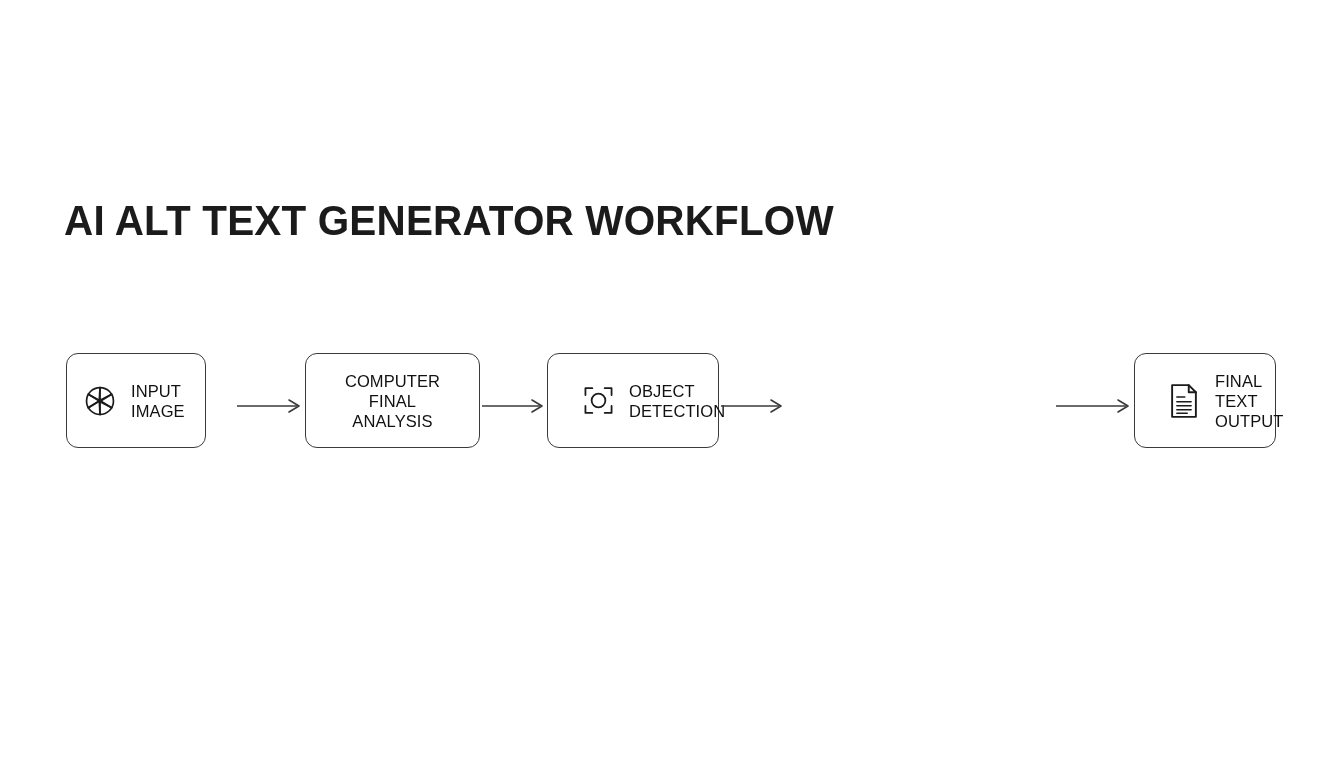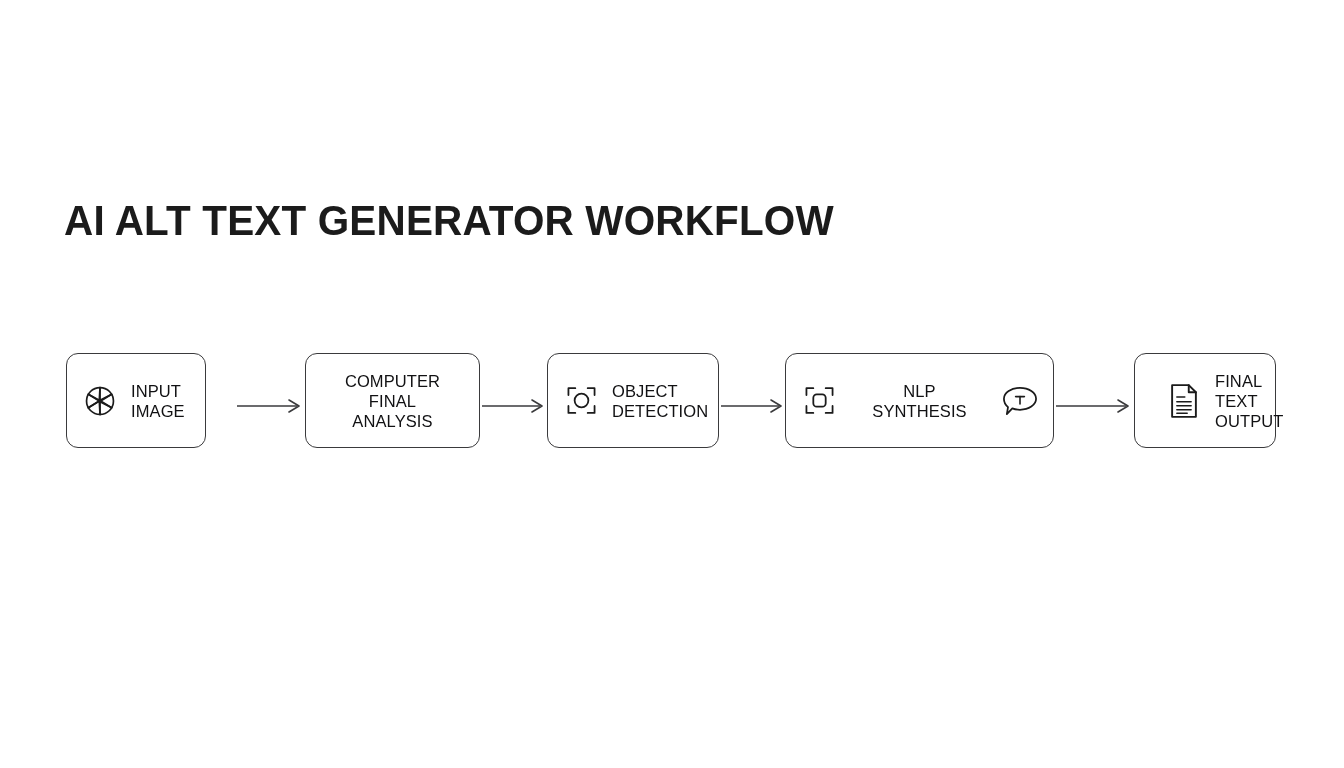--- a/index.html
+++ b/index.html
@@ -132,21 +132,21 @@
     </div>
   </div>
 
   <div class="arrow" style="left:482px; width:64px;">
     <svg width="64" height="12" viewBox="0 0 64 12">
       <line x1="0" y1="6" x2="58" y2="6" stroke="#3a3a3c" stroke-width="1.6"></line>
       <polyline points="50,0 60,6 50,12" fill="none" stroke="#3a3a3c" stroke-width="1.6" stroke-linecap="round" stroke-linejoin="round"></polyline>
     </svg>
   </div>
 
-  <div class="node" style="left:547px; width:172px;">
+  <div class="node" style="left:547px; width:172px;padding-left:17px;">
     <div class="node-inner">
       <span class="node-icon">
         <svg width="33" height="33" viewBox="0 0 48 48" fill="none" stroke="#1b1b1b" stroke-width="2.6" stroke-linecap="round" stroke-linejoin="round">
           <path d="M5 16 L5 6 L15 6"></path>
           <path d="M33 6 L43 6 L43 16"></path>
           <path d="M43 32 L43 42 L33 42"></path>
           <path d="M15 42 L5 42 L5 32"></path>
           <circle cx="24" cy="24" r="10"></circle>
         </svg>
       </span>
@@ -155,45 +155,20 @@
     </div>
   </div>
 
   <div class="arrow" style="left:721px; width:64px;">
     <svg width="64" height="12" viewBox="0 0 64 12">
       <line x1="0" y1="6" x2="58" y2="6" stroke="#3a3a3c" stroke-width="1.6"></line>
       <polyline points="50,0 60,6 50,12" fill="none" stroke="#3a3a3c" stroke-width="1.6" stroke-linecap="round" stroke-linejoin="round"></polyline>
     </svg>
   </div>
 
-  <div class="node" style="left:785px; width:269px;">
-    <div class="node-inner spread">
-      <span class="node-icon">
-        <svg width="33" height="33" viewBox="0 0 48 48" fill="none" stroke="#1b1b1b" stroke-width="2.6" stroke-linecap="round" stroke-linejoin="round">
-          <path d="M5 16 L5 6 L15 6"></path>
-          <path d="M33 6 L43 6 L43 16"></path>
-          <path d="M43 32 L43 42 L33 42"></path>
-          <path d="M15 42 L5 42 L5 32"></path>
-          <rect x="15" y="15" width="18" height="18" rx="5"></rect>
-        </svg>
-      </span>
-      <span class="node-label center">NLP
-SYNTHESIS</span>
-      <span class="node-icon">
-        <svg width="38" height="36" viewBox="0 0 52 48" fill="none" stroke="#1b1b1b" stroke-width="2.4" stroke-linecap="round" stroke-linejoin="round">
-          <path d="M26 6 C38 6 48 12.6 48 21 C48 29.4 38 36 26 36
-                   C22.2 36 18.6 35.3 15.5 34.1
-                   L8 42 L9.6 32.4
-                   C6 29.4 4 25.4 4 21 C4 12.6 14 6 26 6 Z"></path>
-          <path d="M20 18 L32 18" stroke-width="2.2"></path>
-          <path d="M26 18 L26 28" stroke-width="2.2"></path>
-        </svg>
-      </span>
-    </div>
-  </div>
 
   <div class="arrow" style="left:1056px; width:76px;">
     <svg width="76" height="12" viewBox="0 0 76 12">
       <line x1="0" y1="6" x2="70" y2="6" stroke="#3a3a3c" stroke-width="1.6"></line>
       <polyline points="62,0 72,6 62,12" fill="none" stroke="#3a3a3c" stroke-width="1.6" stroke-linecap="round" stroke-linejoin="round"></polyline>
     </svg>
   </div>
 
   <div class="node" style="left:1134px; width:142px;padding-left:16px;">
     <div class="node-inner">

